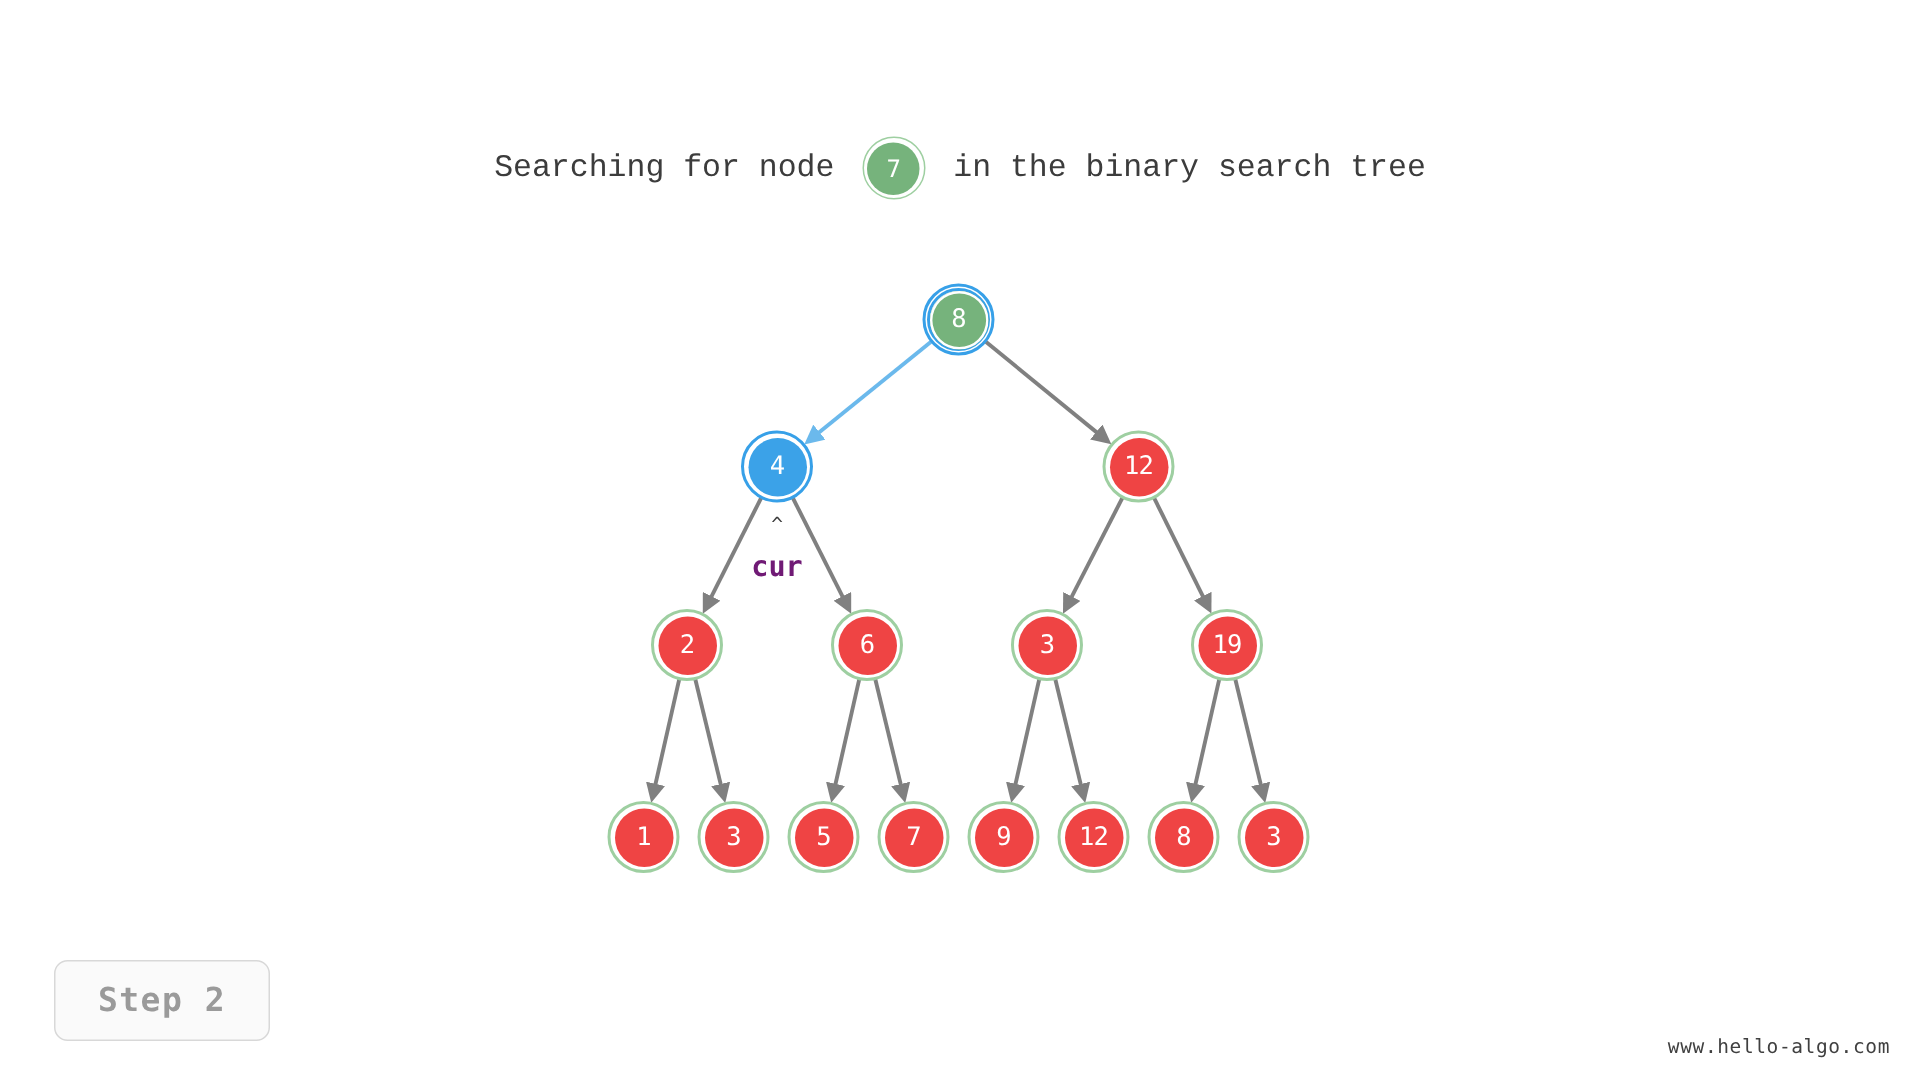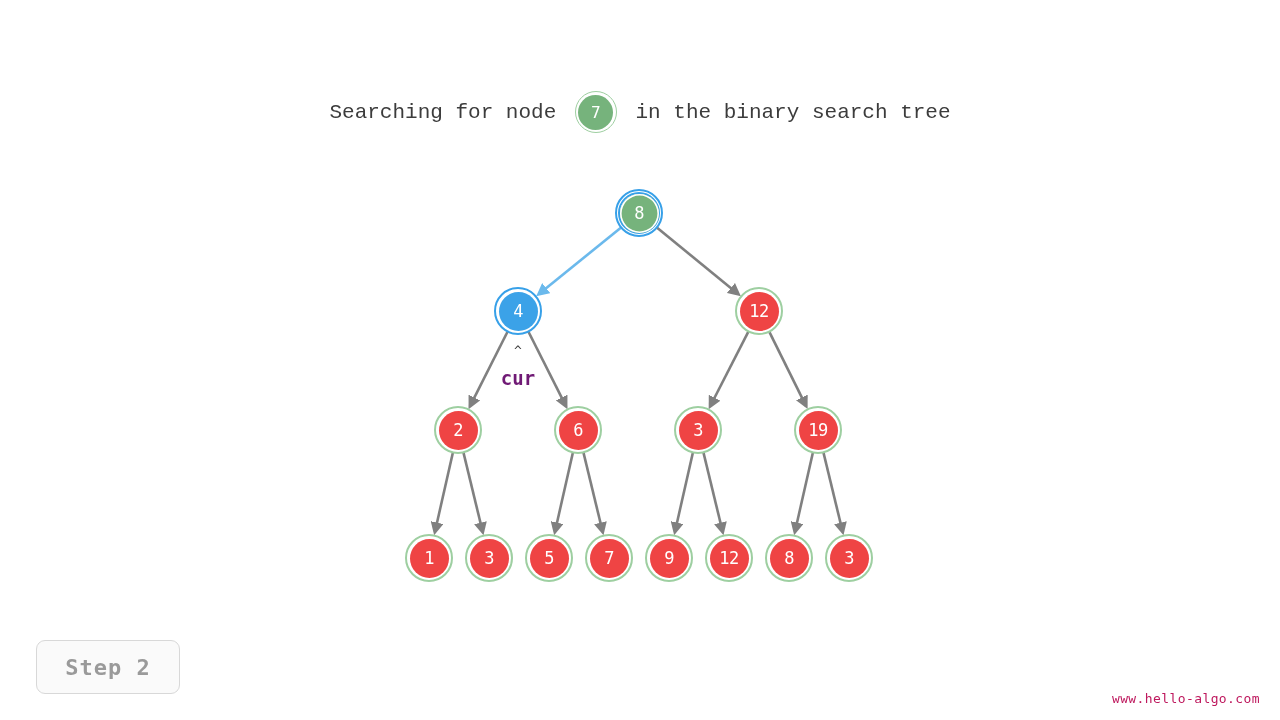--- a/index.html
+++ b/index.html
@@ -192,21 +192,21 @@
     letter-spacing: 1px;
   }
 
   
   .watermark {
     position: absolute;
     right: 20px;
     bottom: 14px;
     font-family: "DejaVu Sans Mono", monospace;
     font-size: 13px;
-    color: #be185d;
+    color: #404040;
     letter-spacing: 0.4px;
   }
 </style>
 </head>
 <body>
 
 <div id="stage">
 
   <div class="title-bar">
     <span class="title-text">Searching for node </span>

